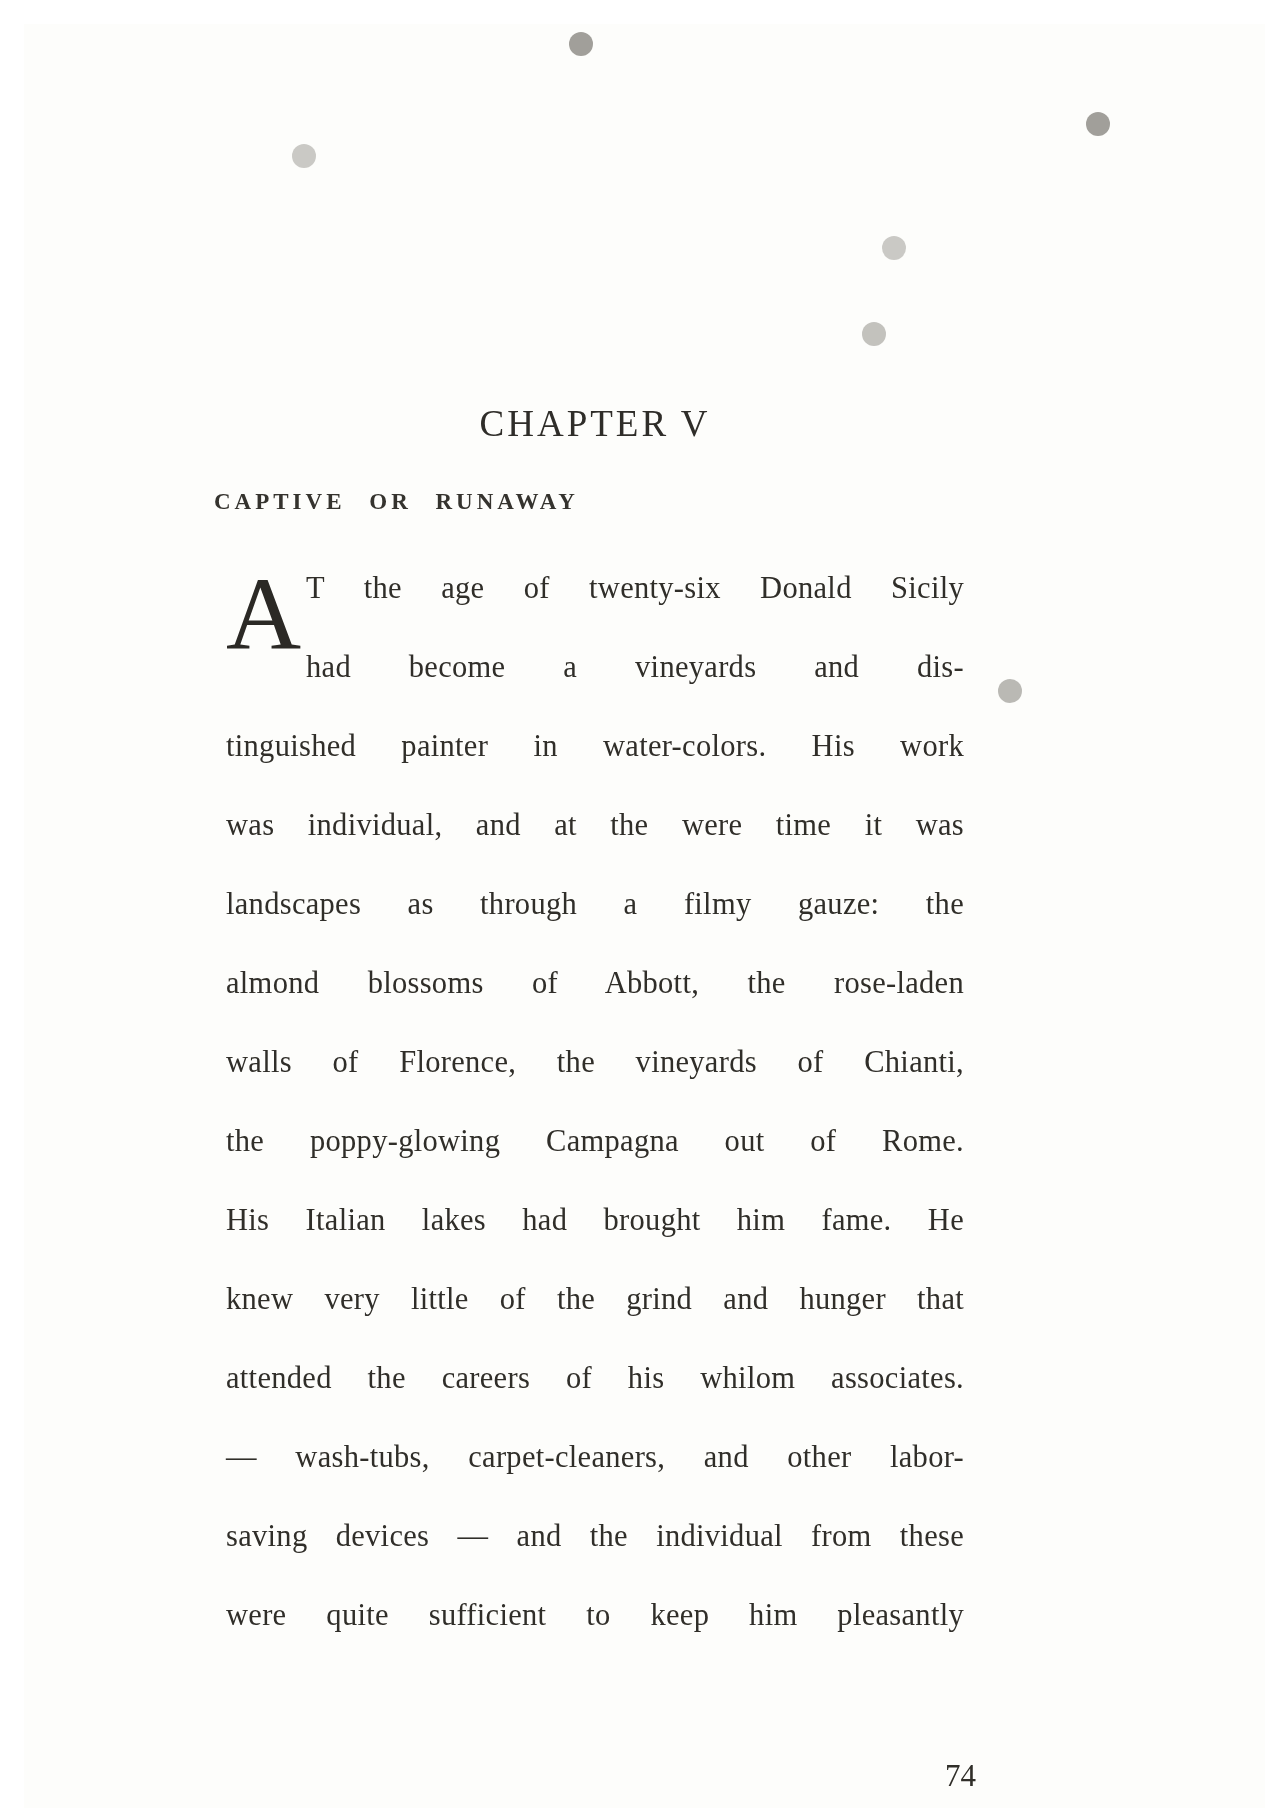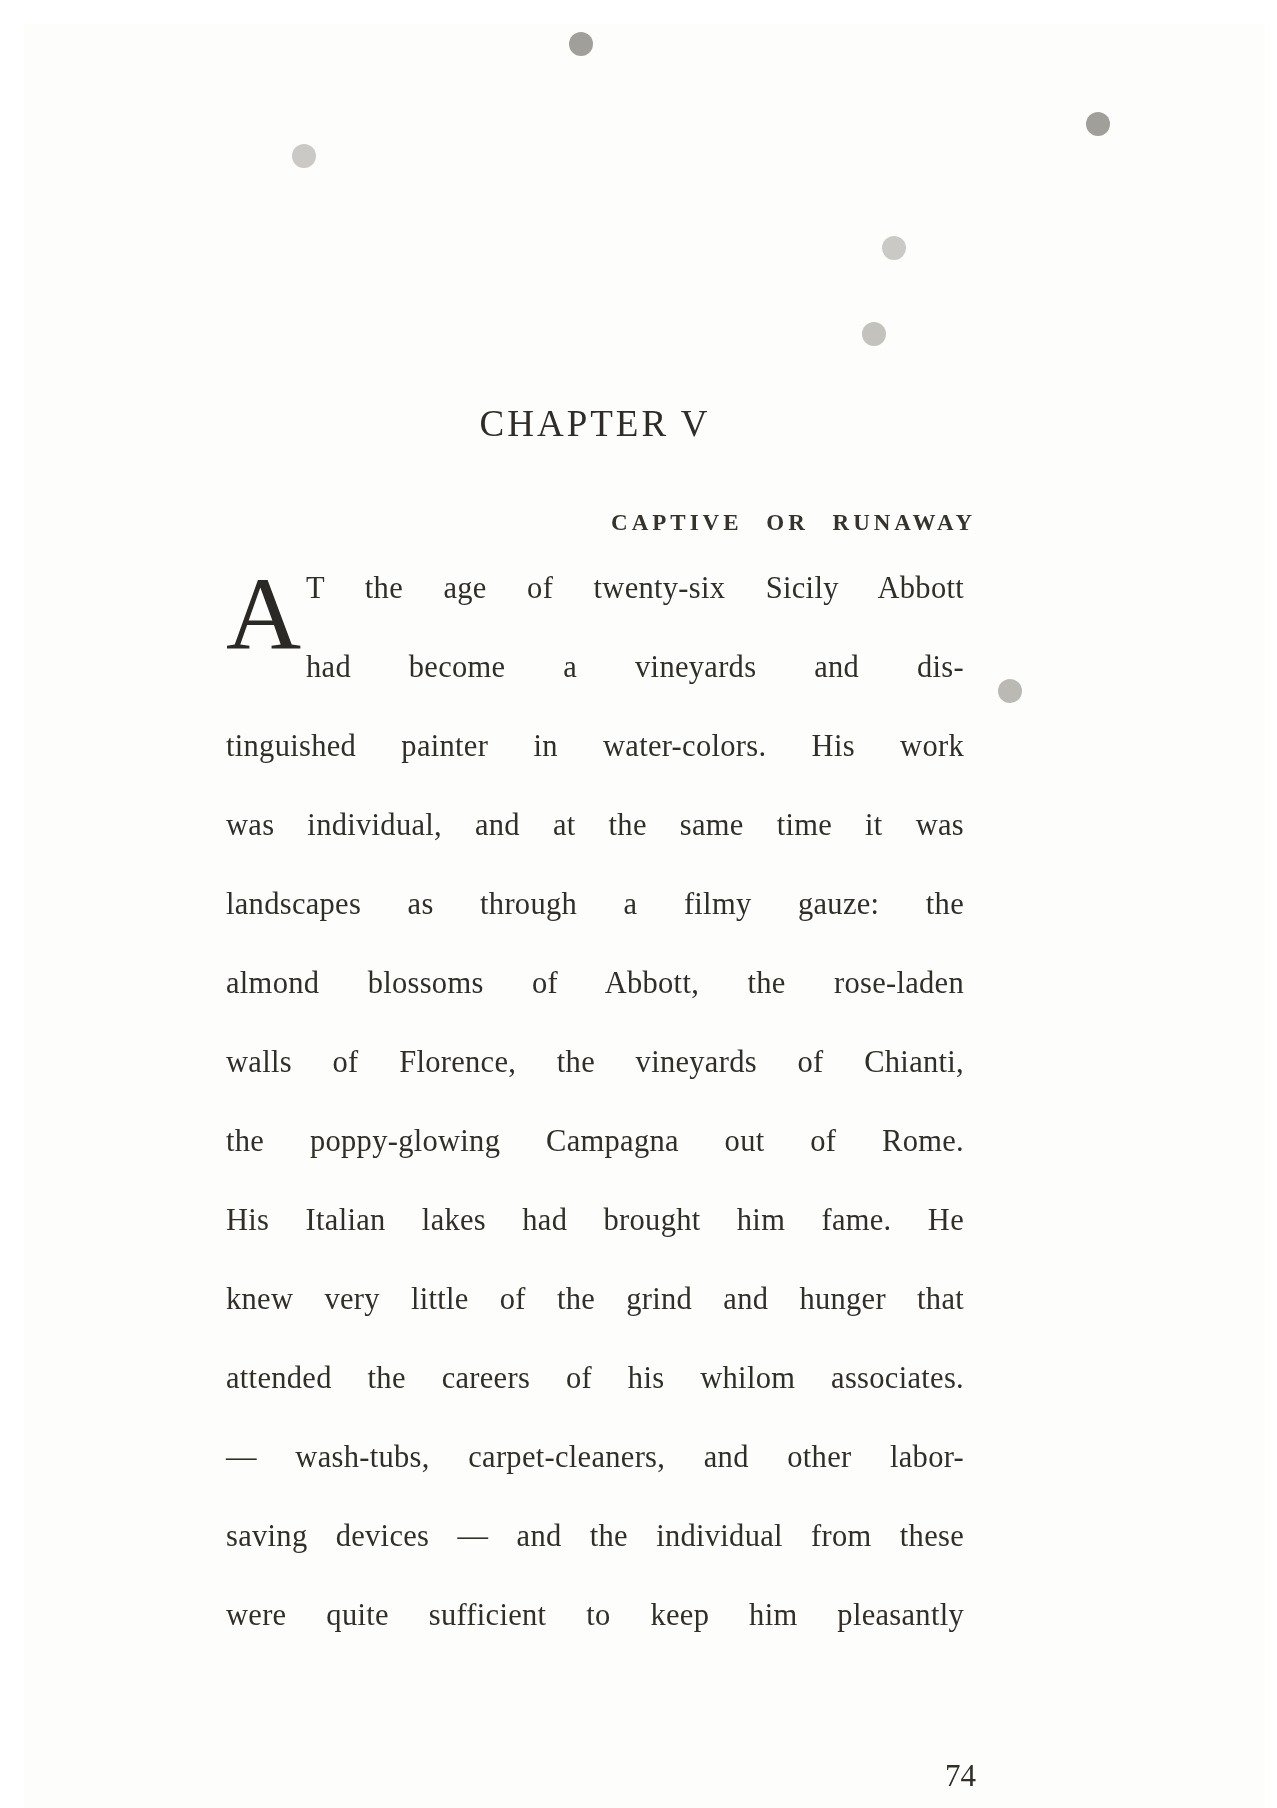--- a/index.html
+++ b/index.html
@@ -23,24 +23,24 @@
     left: 178px;
     width: 786px;
     text-align: center;
     font-size: 37px;
     letter-spacing: 3px;
     color: #2f2d29;
   }
 
   .subtitle {
     position: absolute;
-    top: 474px;
+    top: 453px;
     left: 178px;
     width: 786px;
-    text-align: right;
+    text-align: left;
     font-size: 23px;
     font-weight: bold;
     letter-spacing: 4px;
     word-spacing: 14px;
     color: #35332e;
   }
 
   .paragraph {
     position: absolute;
     top: 513px;
@@ -108,24 +108,24 @@
 <body>
 
 <div class="page">
 
   <div class="chapter-heading">CHAPTER V</div>
 
   <div class="subtitle">CAPTIVE OR RUNAWAY</div>
 
   <div class="paragraph">
     <span class="drop-cap">A</span>
-    <div class="text-line">T the age of twenty-six Sicily Abbott</div>
+    <div class="text-line">T the age of twenty-six Donald Sicily</div>
     <div class="text-line">had become a vineyards and dis-</div>
     <div class="text-line">tinguished painter in water-colors. His work</div>
-    <div class="text-line">was individual, and at the same time it was</div>
+    <div class="text-line">was individual, and at the were time it was</div>
     <div class="text-line">landscapes as through a filmy gauze: the</div>
     <div class="text-line">almond blossoms of Abbott, the rose-laden</div>
     <div class="text-line">walls of Florence, the vineyards of Chianti,</div>
     <div class="text-line">the poppy-glowing Campagna out of Rome.</div>
     <div class="text-line">His Italian lakes had brought him fame. He</div>
     <div class="text-line">knew very little of the grind and hunger that</div>
     <div class="text-line">attended the careers of his whilom associates.</div>
     <div class="text-line">— wash-tubs, carpet-cleaners, and other labor-</div>
     <div class="text-line">saving devices — and the individual from these</div>
     <div class="text-line">were quite sufficient to keep him pleasantly</div>

